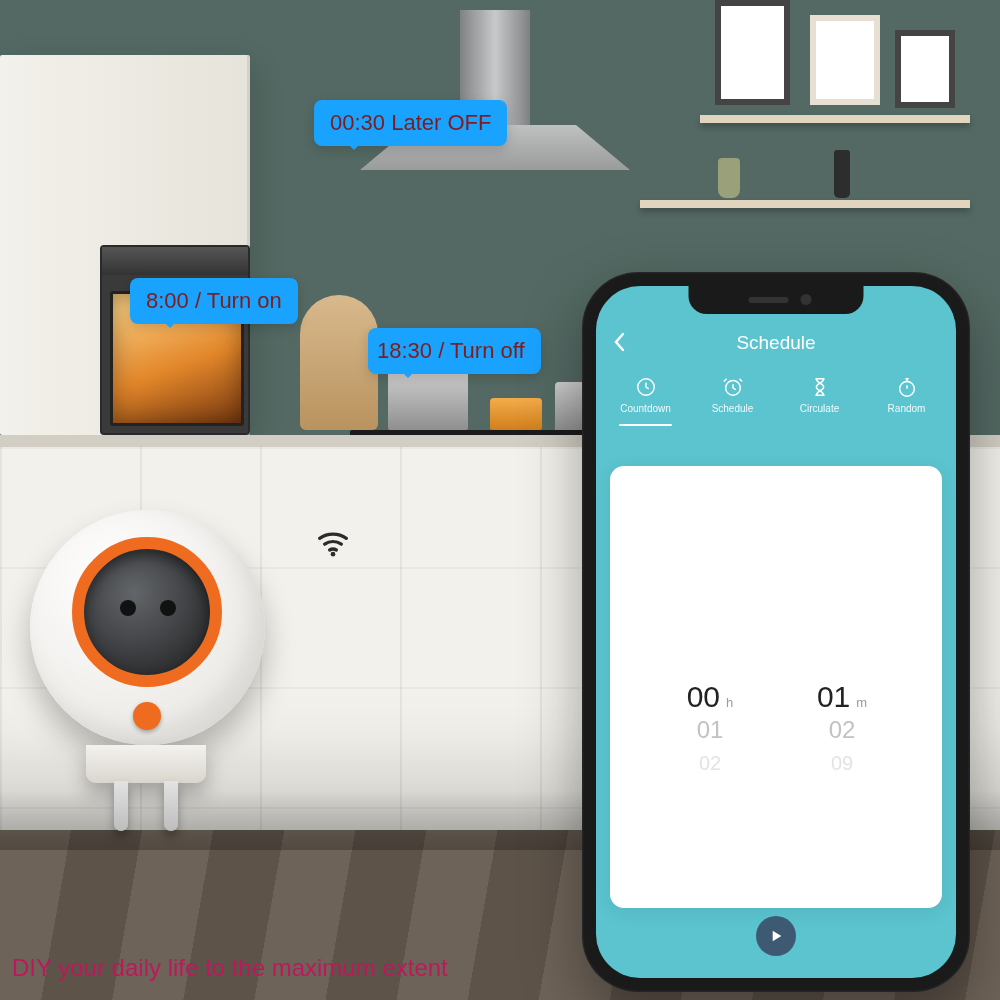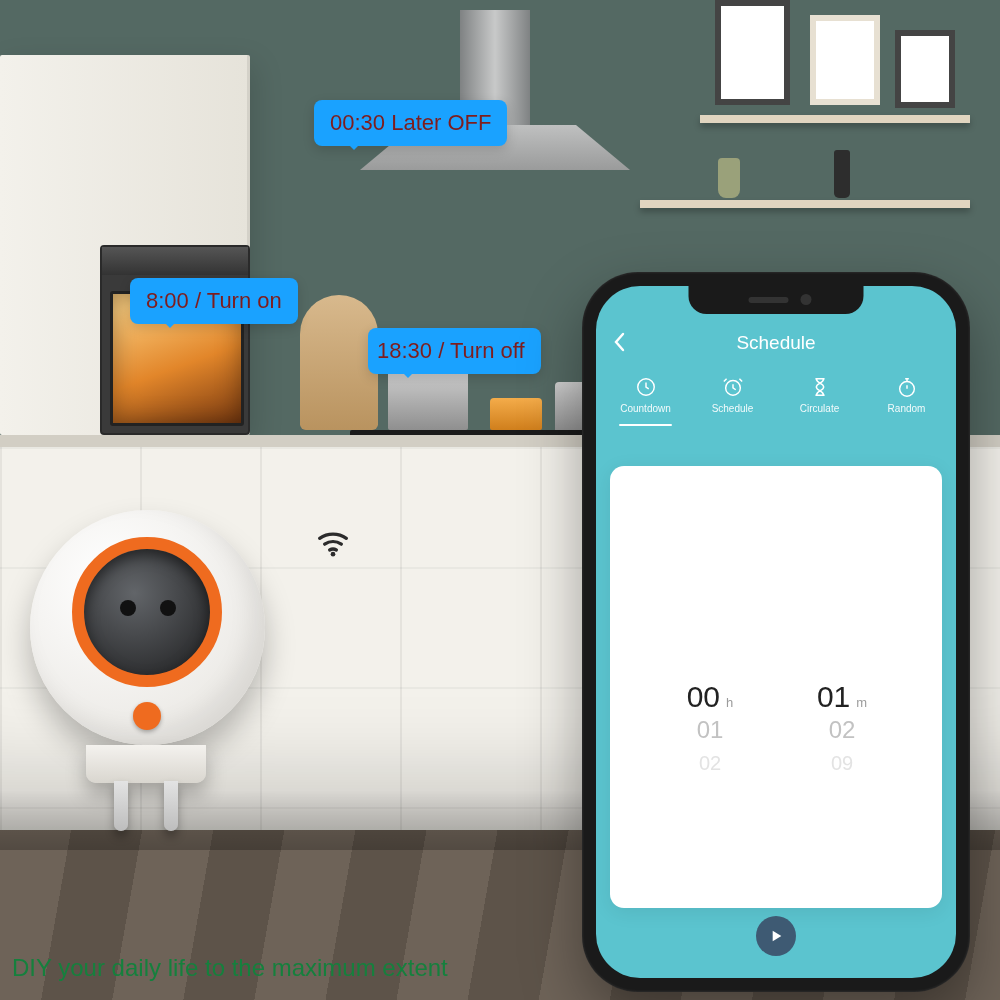--- a/index.html
+++ b/index.html
@@ -176,21 +176,21 @@
   .pick-fade2 { font-size:20px; color:#e3e3e3; font-weight:300; }
 
   .play { position:absolute; left:50%; bottom:22px; transform:translateX(-50%);
     width:40px; height:40px; border-radius:50%;
     background:#3e5a73; display:flex; align-items:center; justify-content:center; z-index:2; }
   .play svg { width:16px; height:16px; fill:#fff; }
 
   
   .headline { position:absolute; left:272px; top:852px; color:#1aa2ff;
     font-size:42px; font-weight:800; line-height:1.08; }
-  .subline { position:absolute; left:12px; top:954px; color:#15803d;
+  .subline { position:absolute; left:12px; top:954px; color:#be185d;
     font-size:24px; font-weight:400; }
 </style>
 </head>
 <body>
 
 <div class="scene">
   <div class="wall"></div>
 
   <div class="cab-upper left"></div>
   <div class="hood-chim"></div>

